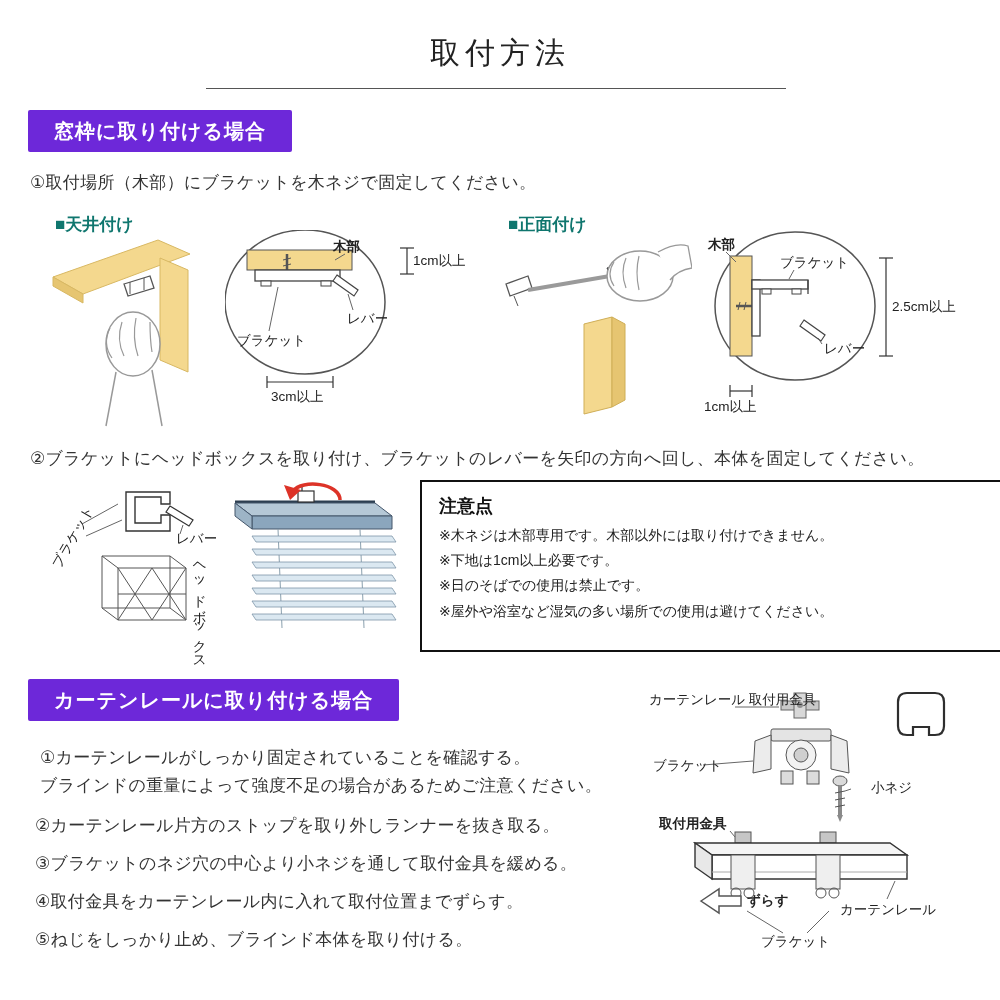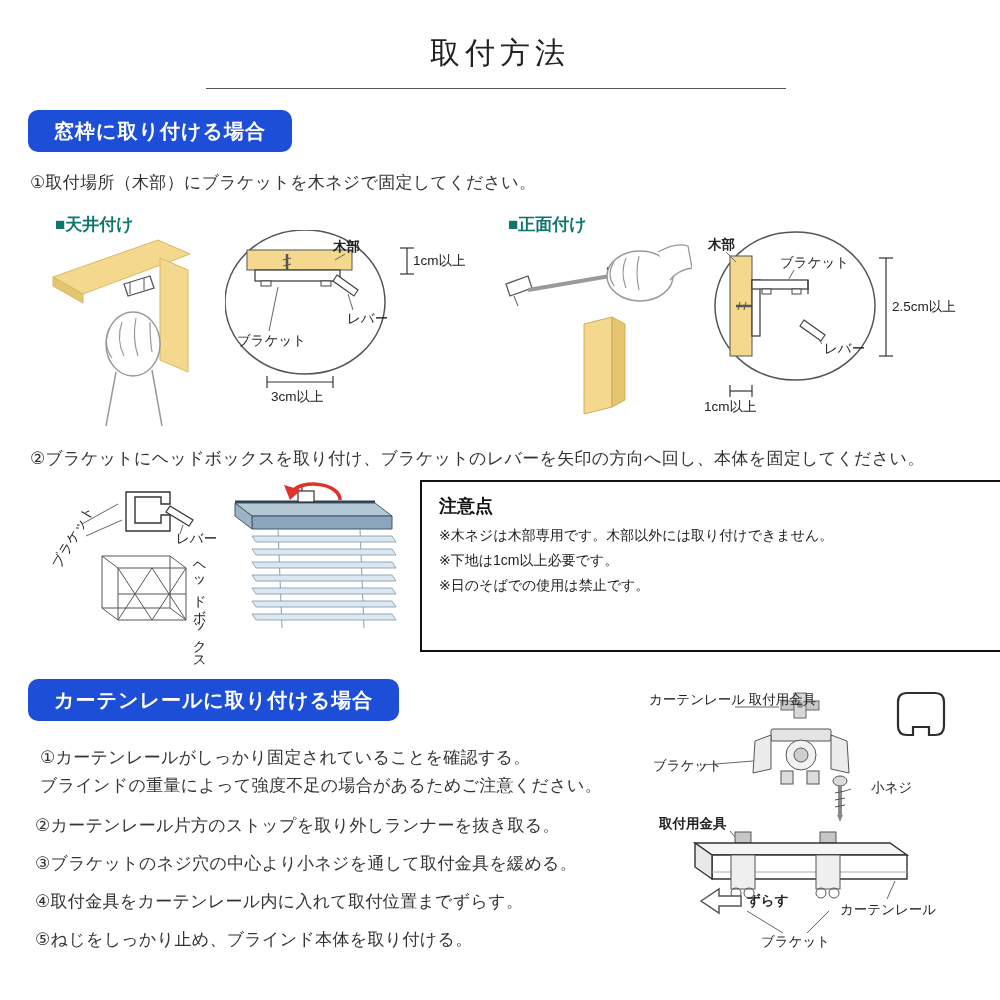--- a/index.html
+++ b/index.html
@@ -1,22 +1,22 @@
 <!DOCTYPE html>
 <html><head>
 <meta charset="utf-8">
 <style>
   html,body{margin:0;padding:0;background:#fff;}
   .page{position:relative;width:1000px;height:1000px;background:#fff;
         font-family:"Liberation Sans","DejaVu Sans",sans-serif;color:#333;overflow:hidden;}
   .title{position:absolute;left:0;top:33px;width:100%;text-align:center;
          font-size:30px;font-weight:500;letter-spacing:5px;color:#222;}
   .rule{position:absolute;left:206px;top:88px;width:580px;height:1px;background:#555;}
-  .badge{position:absolute;background:#1d4ed8;color:#fff;font-size:20px;font-weight:700;
-         line-height:1;padding:11px 26px;border-radius:10px;letter-spacing:1px;}
+  .badge{position:absolute;background:#6d28d9;color:#fff;font-size:20px;font-weight:700;
+         line-height:1;padding:11px 26px;border-radius:2px;letter-spacing:1px;}
   .badge1{left:28px;top:110px;}
   .badge2{left:28px;top:679px;}
   .step{position:absolute;font-size:17px;letter-spacing:.3px;color:#333;}
   .pre{white-space:pre-line;line-height:1.65;}
   .figtitle{position:absolute;font-size:17px;font-weight:700;color:#0f766e;}
   .fig{position:absolute;}
   .fig svg{position:absolute;left:0;top:0;}
   .lbl{position:absolute;font-size:13.5px;color:#222;white-space:nowrap;line-height:1.35;}
   .lbl.b{font-weight:700;}
   .lbl.vert{writing-mode:vertical-rl;text-orientation:upright;}
@@ -220,20 +220,21 @@
     <div class="lbl rot" style="left:26px;top:80px;">ブラケット</div>
     <div class="lbl" style="left:146px;top:52px;">レバー</div>
     <div class="lbl vert" style="left:160px;top:76px;height:102px;">ヘッドボックス</div>
   </div>
 
   <div class="caution">
     <div class="ct">注意点</div>
     <div class="ci">※木ネジは木部専用です。木部以外には取り付けできません。</div>
     <div class="ci">※下地は1cm以上必要です。</div>
     <div class="ci">※日のそばでの使用は禁止です。</div>
+    <div class="ci">※屋外や浴室など湿気の多い場所での使用は避けてください。</div>
   </div>
 
   <div class="badge badge2">カーテンレールに取り付ける場合</div>
 
   <div class="step pre" style="left:40px;top:744px;width:590px;">①カーテンレールがしっかり固定されていることを確認する。
 ブラインドの重量によって強度不足の場合があるためご注意ください。</div>
   <div class="step" style="left:35px;top:814px;">②カーテンレール片方のストップを取り外しランナーを抜き取る。</div>
   <div class="step" style="left:35px;top:852px;">③ブラケットのネジ穴の中心より小ネジを通して取付金具を緩める。</div>
   <div class="step" style="left:35px;top:890px;">④取付金具をカーテンレール内に入れて取付位置までずらす。</div>
   <div class="step" style="left:35px;top:928px;">⑤ねじをしっかり止め、ブラインド本体を取り付ける。</div>

